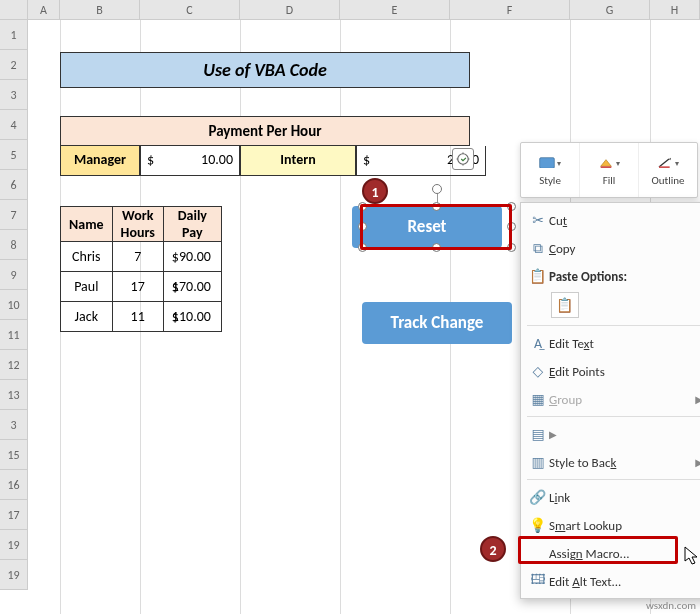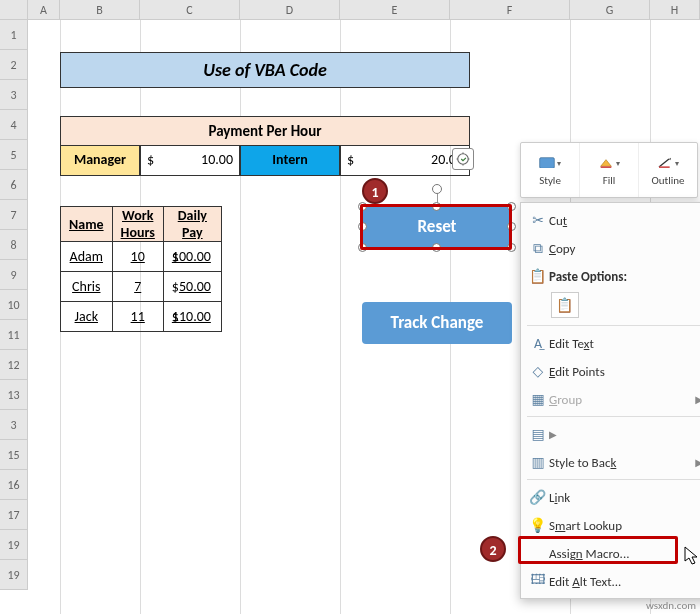--- a/index.html
+++ b/index.html
@@ -53,50 +53,50 @@
     font-style:italic;
   }
   .pph-header {
     position:absolute; left:32px; top:96px; width:410px; height:30px;
     background:#fbe5d6; border:1px solid #333;
     text-align:center; line-height:28px; font-weight:bold; font-size:15px;
   }
   .pph-row { position:absolute; left:32px; top:126px; display:flex; height:30px;justify-content:flex-end; }
   .pph-row div { border:1px solid #333; border-top:none; height:30px; line-height:28px; padding:0 6px; }
   .hdr-cell { background:#ffe699; font-weight:bold; text-align:center; width:80px; }
-  .hdr-cell2 { background:#0ea5e9; font-weight:bold; text-align:center; width:100px; border-left:none;}
+  .hdr-cell2 { background:#fef9c3; font-weight:bold; text-align:center; width:116px; border-left:none;}
   .val-cell { width:100px; text-align:right; border-left:none; position:relative;}
   .val-cell .cur { position:absolute; left:6px; }
   .val-cell2 { width:130px; text-align:right; border-left:none; position:relative;}
   .val-cell2 .cur { position:absolute; left:6px; }
   
   .smart-tag {
     position:absolute; left:424px; top:128px; width:22px; height:22px;
     border:1px solid #888; border-radius:3px; background:#fff;
     display:flex; align-items:center; justify-content:center;
   }
   .smart-tag svg { width:14px; height:14px; }
   
   .data-table { position:absolute; left:32px; top:186px; border-collapse:collapse; }
-  .data-table th, .data-table td { border:1px solid #333; height:30px; padding:0 8px;text-decoration:underline; }
+  .data-table th, .data-table td { border:1px solid #333; height:30px; padding:0 8px; }
   .data-table th { background:#fbe5d6; font-weight:bold; }
   .data-table td { text-align:center; }
   .data-table td.money { text-align:right; width:90px; position:relative; padding-right:10px;}
   .data-table td.money .cur { position:absolute; left:8px; }
   .col-name{width:72px;} .col-wh{width:92px;} .col-dp{width:92px;margin-left:46px;}
 
   .btn-shape {
     position:absolute;
     width:150px; height:42px;
     background:#5b9bd5;
     color:#fff; font-weight:bold; font-size:17px;
     text-align:center; line-height:42px;
     border-radius:4px;
   }
-  .reset-btn { left:334px; top:186px; }
+  .reset-btn { left:324px; top:186px; }
   .track-btn { left:334px; top:282px; }
 
   .selection-handles {
     position:absolute; left:330px; top:182px; width:158px; height:50px;
     pointer-events:none;
   }
   .sel-border { position:absolute; left:4px; top:4px; right:4px; bottom:4px; border:1px solid #999; }
   .handle { position:absolute; width:9px; height:9px; background:#fff; border:1px solid #777; border-radius:50%; }
   .h-tl{left:0;top:0;} .h-tr{right:0;top:0;} .h-bl{left:0;bottom:0;} .h-br{right:0;bottom:0;}
   .h-tm{left:50%;top:0;margin-left:-5px;} .h-bm{left:50%;bottom:0;margin-left:-5px;}
@@ -227,28 +227,28 @@
   </div>
 
   <table class="data-table">
     <tbody>
         <tr>
       <th class="col-name">Name</th>
       <th class="col-wh">Work Hours</th>
       <th class="col-dp">Daily Pay</th>
     </tr>
     <tr>
-          <td>Adam</td>
-          <td>10</td>
-          <td class="money"><span class="cur">$</span><span>100.00</span></td>
+          <td>Chris</td>
+          <td>7</td>
+          <td class="money"><span class="cur">$</span><span>90.00</span></td>
         </tr>
     <tr>
-          <td>Chris</td>
-          <td>7</td>
-          <td class="money"><span class="cur">$</span><span>50.00</span></td>
+          <td>Paul</td>
+          <td>17</td>
+          <td class="money"><span class="cur">$</span><span>170.00</span></td>
         </tr>
     <tr>
           <td>Jack</td>
           <td>11</td>
           <td class="money"><span class="cur">$</span><span>110.00</span></td>
         </tr>
   </tbody>
     </table>
 
   <div class="btn-shape reset-btn">Reset</div>

